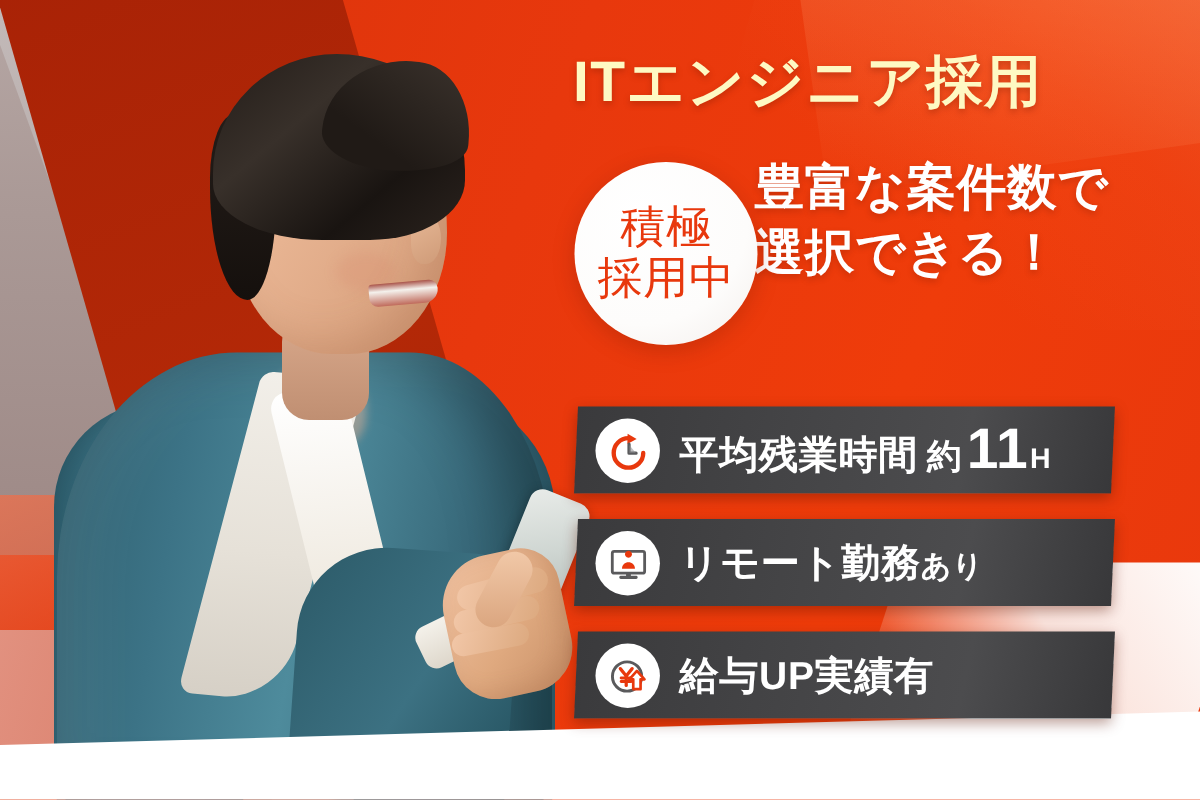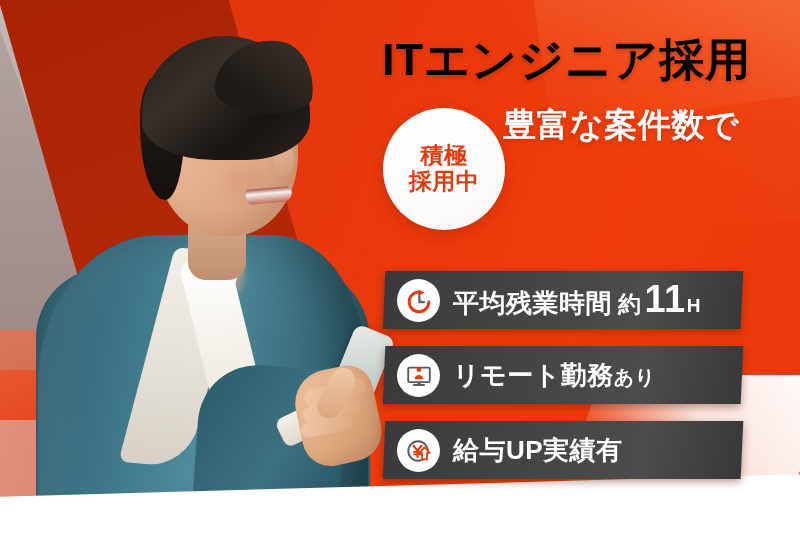--- a/index.html
+++ b/index.html
@@ -243,42 +243,42 @@
     width:24px; height:54px;
     background:linear-gradient(150deg,#f3cbab,#d9a37c);
     border-radius:14px;
     transform:rotate(28deg);
   }
 
   
   .headline {
     position:absolute; left:382px; top:36px;
     z-index:14;
-    color:#000000;
-    font-size:45px; font-weight:bold;
+    color:#fef9c3;
+    font-size:38px; font-weight:bold;
     letter-spacing:1px;
     line-height:1.05;
     text-shadow:0 2px 4px rgba(120,25,0,0.35);
     white-space:nowrap;
   }
 
   
   .circle-badge {
     position:absolute; left:383px; top:108px;
     width:122px; height:122px;
     border-radius:50%;
     background:radial-gradient(circle at 36% 30%, #ffffff 0%, #fdfcfb 62%, #f3eeeb 100%);
     box-shadow:0 4px 14px rgba(120,25,0,0.28);
     display:flex; flex-direction:column;
     align-items:center; justify-content:center;
     z-index:15;
   }
   .circle-badge span {
     color:#e8380d;
-    font-size:23px; font-weight:bold;
+    font-size:30px; font-weight:normal;
     line-height:1.12;
     letter-spacing:0.5px;
   }
 
   
   .subtitle {
     position:absolute; left:503px; top:104px;
     z-index:14;
     color:#ffffff;
     font-size:33px; font-weight:bold;
@@ -377,20 +377,21 @@
 
   <div class="headline">ITエンジニア採用</div>
 
   <div class="circle-badge">
     <span>積極</span>
     <span>採用中</span>
   </div>
 
   <div class="subtitle">
     <div>豊富な案件数で</div>
+    <div>選択できる！</div>
   </div>
 
   <div class="features">
 
     <div class="feature">
       <div class="feature-inner">
         <div class="feat-icon">
           <svg width="30" height="30" viewBox="0 0 32 32">
             <path d="M16 6.5 A10.5 10.5 0 1 0 26.5 17" fill="none" stroke="#e8380d" stroke-width="3.1" stroke-linecap="round"></path>
             <path d="M15.4 3.4 L21.8 7.1 L15.2 10.6 Z" fill="#e8380d"></path>

